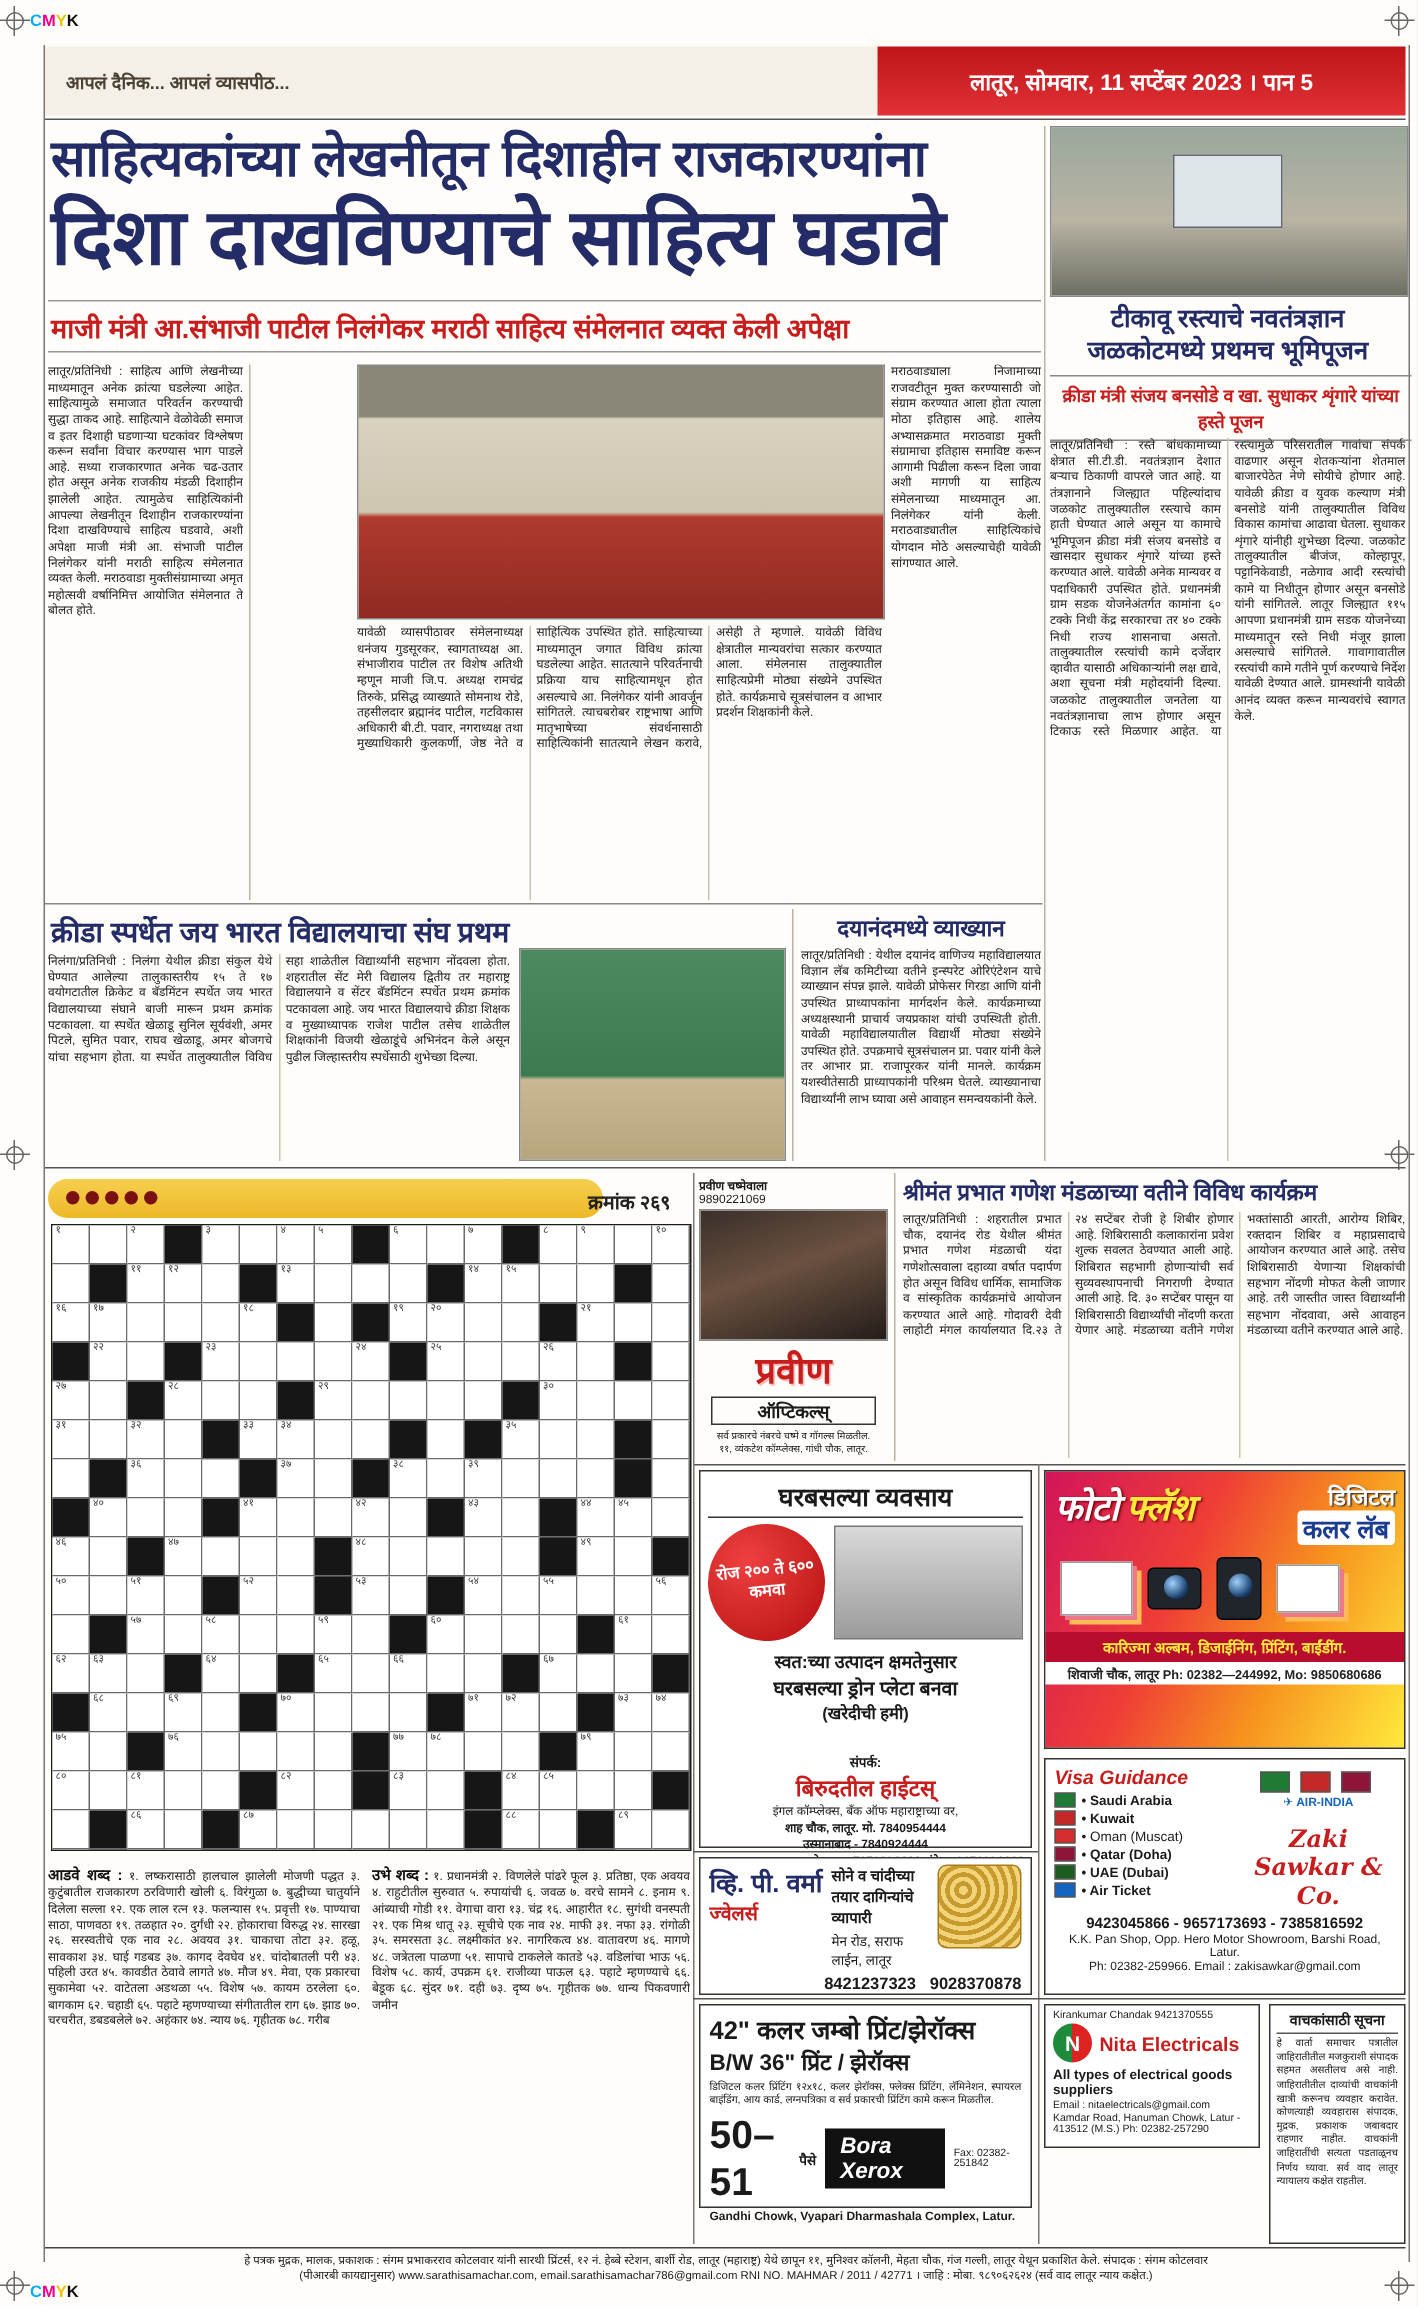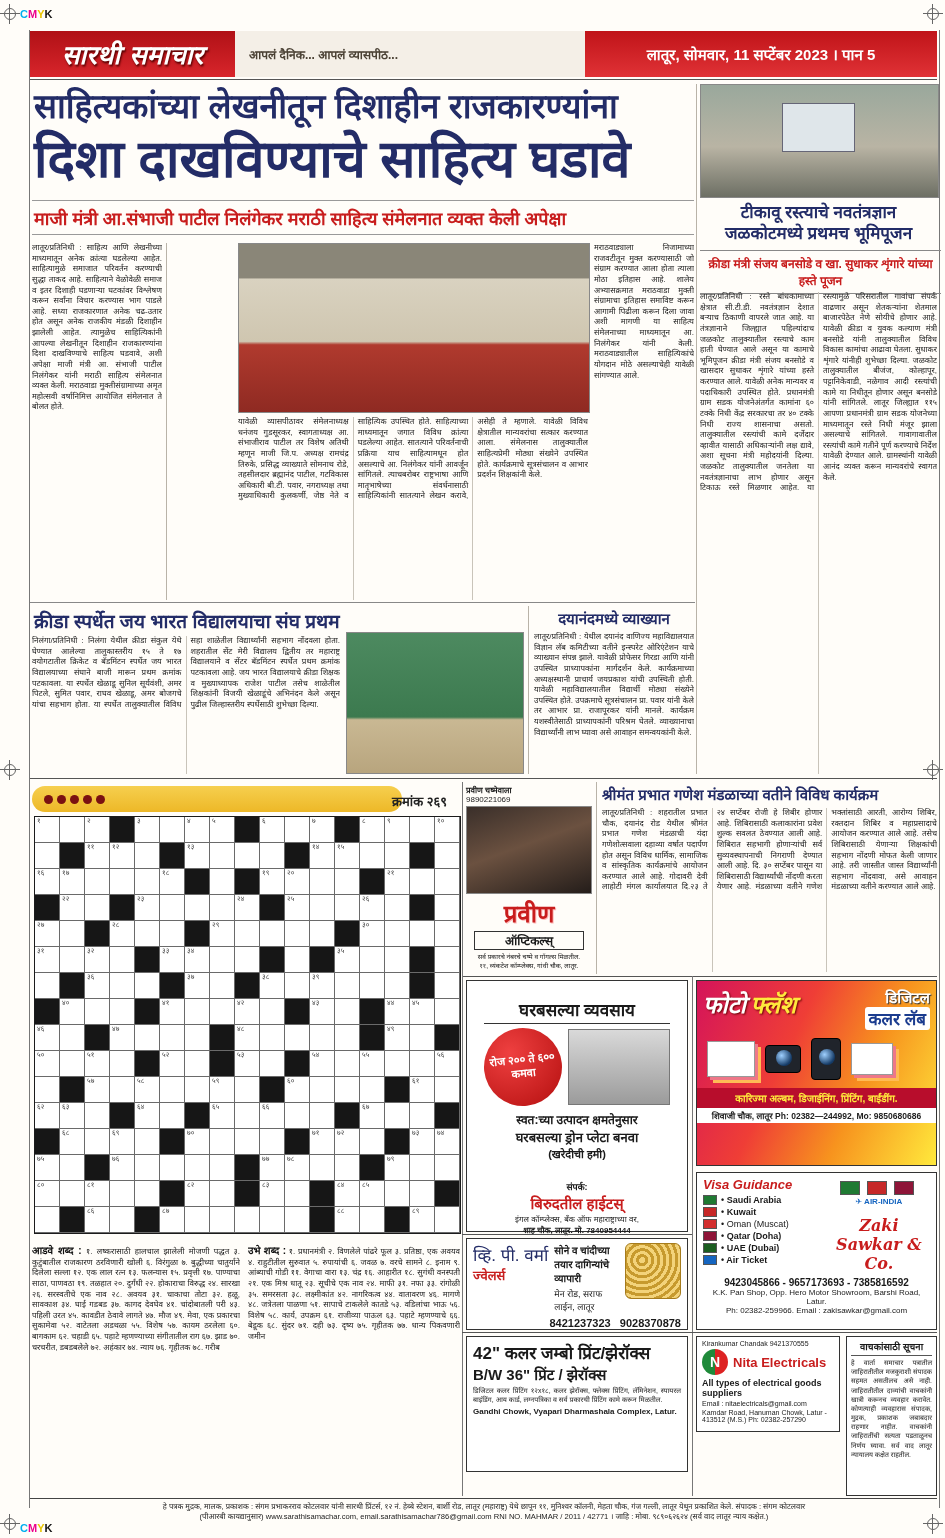--- a/index.html
+++ b/index.html
@@ -100,21 +100,20 @@
     </div>
   <div class="regmark" style="left:925px;top:1516px;">
       <span class="c"></span>
       <span class="h"></span>
       <span class="v"></span>
     </div>
 
   <div class="abs frame" style="left:29px;top:30px;width:909px;height:1478px;"></div>
 
   <div class="abs mast" style="left:30px;top:31px;width:907px;">
-    <div class="mast-name">सारथी समाचार</div>
     <div class="mast-mid">आपलं दैनिक... आपलं व्यासपीठ...</div>
     <div class="mast-date">लातूर, सोमवार, 11 सप्टेंबर 2023 । पान 5</div>
   </div>
   <div class="abs rule-h" style="left:30px;top:79px;width:907px;"></div>
 
   <div class="abs navy" style="left:34px;top:88px;width:660px;font-weight:bold;font-size:34px;line-height:1.1;">साहित्यकांच्या लेखनीतून दिशाहीन राजकारण्यांना</div>
   <div class="abs navy" style="left:34px;top:132px;width:660px;font-weight:800;font-size:52px;line-height:1.05;">दिशा दाखविण्याचे साहित्य घडावे</div>
   <div class="abs rule-h" style="left:32px;top:200px;width:662px;background:#999;"></div>
   <div class="abs red" style="left:34px;top:206px;width:660px;font-weight:bold;font-size:18px;">माजी मंत्री आ.संभाजी पाटील निलंगेकर मराठी साहित्य संमेलनात व्यक्त केली अपेक्षा</div>
   <div class="abs rule-h" style="left:32px;top:234px;width:662px;background:#999;"></div>
@@ -617,21 +616,21 @@
   </div>
 
   <div class="abs rule-v" style="left:596px;top:782px;height:192px;"></div>
   <div class="abs navy" style="left:602px;top:784px;width:335px;font-weight:bold;font-size:15px;">श्रीमंत प्रभात गणेश मंडळाच्या वतीने विविध कार्यक्रम</div>
   <div class="abs body-text cols3" style="left:602px;top:808px;width:335px;height:164px;">लातूर/प्रतिनिधी : शहरातील प्रभात चौक, दयानंद रोड येथील श्रीमंत प्रभात गणेश मंडळाची यंदा गणेशोत्सवाला दहाव्या वर्षात पदार्पण होत असून विविध धार्मिक, सामाजिक व सांस्कृतिक कार्यक्रमांचे आयोजन करण्यात आले आहे. गोदावरी देवी लाहोटी मंगल कार्यालयात दि.२३ ते २४ सप्टेंबर रोजी हे शिबीर होणार आहे. शिबिरासाठी कलाकारांना प्रवेश शुल्क सवलत ठेवण्यात आली आहे. शिबिरात सहभागी होणाऱ्यांची सर्व सुव्यवस्थापनाची निगराणी देण्यात आली आहे. दि. ३० सप्टेंबर पासून या शिबिरासाठी विद्यार्थ्यांची नोंदणी करता येणार आहे. मंडळाच्या वतीने गणेश भक्तांसाठी आरती, आरोग्य शिबिर, रक्तदान शिबिर व महाप्रसादाचे आयोजन करण्यात आले आहे. तसेच शिबिरासाठी येणाऱ्या शिक्षकांची सहभाग नोंदणी मोफत केली जाणार आहे. तरी जास्तीत जास्त विद्यार्थ्यांनी सहभाग नोंदवावा, असे आवाहन मंडळाच्या वतीने करण्यात आले आहे.</div>
 
   <div class="abs rule-h" style="left:462px;top:976px;width:475px;background:#555;"></div>
   <div class="abs rule-v" style="left:462px;top:782px;height:714px;background:#777;"></div>
   <div class="abs rule-v" style="left:692px;top:976px;height:520px;background:#777;"></div>
 
-  <div class="abs adbox" style="left:466px;top:980px;width:222px;height:252px;box-sizing:border-box;padding:17px;">
+  <div class="abs adbox" style="left:466px;top:980px;width:222px;height:252px;box-sizing:border-box;padding:5px;">
     <div style="font-weight:800;font-size:17px;text-align:center;border-bottom:1px solid #333;padding-bottom:2px;">घरबसल्या व्यवसाय</div>
     <div style="display:flex;align-items:center;margin-top:4px;">
       <div class="circle-badge">रोज २०० ते ६०० कमवा</div>
       <div style="flex:1;height:74px;margin-left:6px;background:linear-gradient(180deg,#d9d9d9,#9b9b9b);border:1px solid #777;"></div>
     </div>
     <div style="font-weight:bold;font-size:12px;text-align:center;margin-top:5px;">स्वत:च्या उत्पादन क्षमतेनुसार</div>
     <div style="font-weight:bold;font-size:13px;text-align:center;">घरबसल्या ड्रोन प्लेटा बनवा</div>
     <div style="font-weight:bold;font-size:11px;text-align:center;">(खरेदीची हमी)</div>
     <div style="font-size:9px;text-align:center;font-weight:bold;margin-top:19px;">संपर्क:</div>
     <div class="red" style="font-weight:800;font-size:15px;text-align:center;">बिरुदतील हाईटस्</div>
@@ -709,21 +708,21 @@
     </div>
     <div style="font-weight:bold;font-size:10px;text-align:center;margin-top:4px;">9423045866 - 9657173693 - 7385816592</div>
     <div style="font-size:8px;text-align:center;">K.K. Pan Shop, Opp. Hero Motor Showroom, Barshi Road, Latur.</div>
     <div style="font-size:8px;text-align:center;">Ph: 02382-259966. Email : zakisawkar@gmail.com</div>
   </div>
 
   <div class="abs rule-h" style="left:462px;top:1234px;width:230px;background:#555;"></div>
   <div class="abs adbox" style="left:466px;top:1238px;width:222px;height:92px;box-sizing:border-box;padding:4px 6px;">
     <div style="display:flex;gap:6px;">
       <div>
-        <div class="navy" style="font-weight:400;font-size:17px;">व्हि. पी. वर्मा</div>
+        <div class="navy" style="font-weight:700;font-size:17px;">व्हि. पी. वर्मा</div>
         <div class="red" style="font-weight:800;font-size:13px;">ज्वेलर्स</div>
       </div>
       <div style="flex:1;">
         <div style="font-weight:bold;font-size:10px;">सोने व चांदीच्या तयार दागिन्यांचे व्यापारी</div>
         <div style="font-size:9px;margin-top:2px;">मेन रोड, सराफ लाईन, लातूर</div>
       </div>
       <div class="gold" style="width:54px;height:54px;border-radius:6px;"></div>
     </div>
     <div style="font-weight:bold;font-size:11px;text-align:right;margin-top:4px;">
       <span>8421237323</span> &nbsp; <span>9028370878</span>
@@ -737,20 +736,26 @@
   <div class="abs body-text" style="left:248px;top:1244px;width:212px;height:250px;">
     <span class="clues-h">उभे शब्द :</span>
     <span>१. प्रधानमंत्री २. विणलेले पांढरे फूल ३. प्रतिष्ठा, एक अवयव ४. राहुटीतील सुरुवात ५. रुपायांची ६. जवळ ७. वरचे सामने ८. इनाम ९. आंब्याची गोडी ११. वेगाचा वारा १३. चंद्र १६. आहारीत १८. सुगंधी वनस्पती २१. एक मिश्र धातू २३. सूचीचे एक नाव २४. माफी ३१. नफा ३३. रांगोळी ३५. समरसता ३८. लक्ष्मीकांत ४२. नागरिकत्व ४४. वातावरण ४६. मागणे ४८. जत्रेतला पाळणा ५१. सापाचे टाकलेले कातडे ५३. वडिलांचा भाऊ ५६. विशेष ५८. कार्य, उपक्रम ६१. राजीव्या पाऊल ६३. पहाटे म्हणण्याचे ६६. बेडूक ६८. सुंदर ७१. दही ७३. दृष्य ७५. गृहीतक ७७. धान्य पिकवणारी जमीन</span>
   </div>
 
   <div class="abs rule-h" style="left:462px;top:1332px;width:475px;background:#555;"></div>
   <div class="abs adbox" style="left:466px;top:1336px;width:222px;height:136px;box-sizing:border-box;padding:4px 6px;">
     <div style="font-weight:800;font-size:17px;">42" कलर जम्बो प्रिंट/झेरॉक्स</div>
     <div style="font-weight:800;font-size:15px;">B/W 36" प्रिंट / झेरॉक्स</div>
     <div style="font-size:7px;text-align:justify;margin-top:2px;">डिजिटल कलर प्रिंटिंग १२x१८, कलर झेरॉक्स, फ्लेक्स प्रिंटिंग, लॅमिनेशन, स्पायरल बाइंडिंग, आय कार्ड, लग्नपत्रिका व सर्व प्रकारची प्रिंटिंग कामे करून मिळतील.</div>
+    <div style="display:flex;align-items:center;margin-top:4px;gap:6px;">
+      <div style="font-weight:800;font-size:26px;">50–51</div>
+      <div style="font-weight:bold;font-size:9px;">पैसे</div>
+      <div style="background:#111;color:#fff;font-style:italic;font-weight:800;font-size:15px;padding:3px 10px;">Bora Xerox</div>
+      <div style="font-size:7px;margin-left:auto;">Fax: 02382-251842</div>
+    </div>
     <div style="font-size:8px;font-weight:bold;margin-top:3px;">Gandhi Chowk, Vyapari Dharmashala Complex, Latur.</div>
   </div>
 
   <div class="abs adbox" style="left:696px;top:1336px;width:144px;height:96px;box-sizing:border-box;padding:3px 5px;">
     <div style="font-size:7px;">
       <span>Kirankumar Chandak</span> <span>9421370555</span>
     </div>
     <div style="display:flex;align-items:center;gap:5px;margin-top:2px;">
       <div class="nita-logo">
           <span>N</span>

